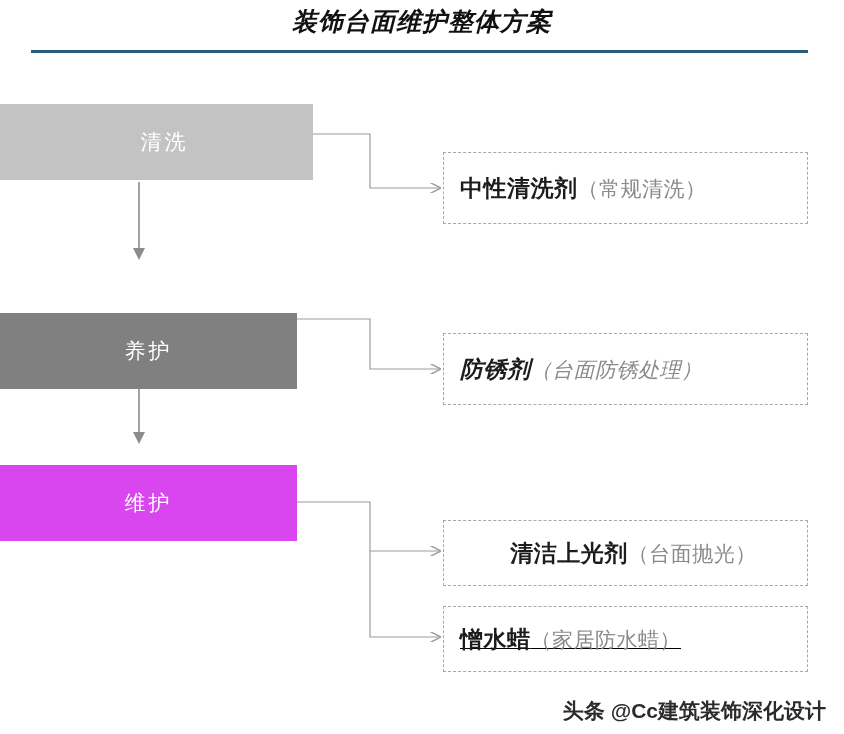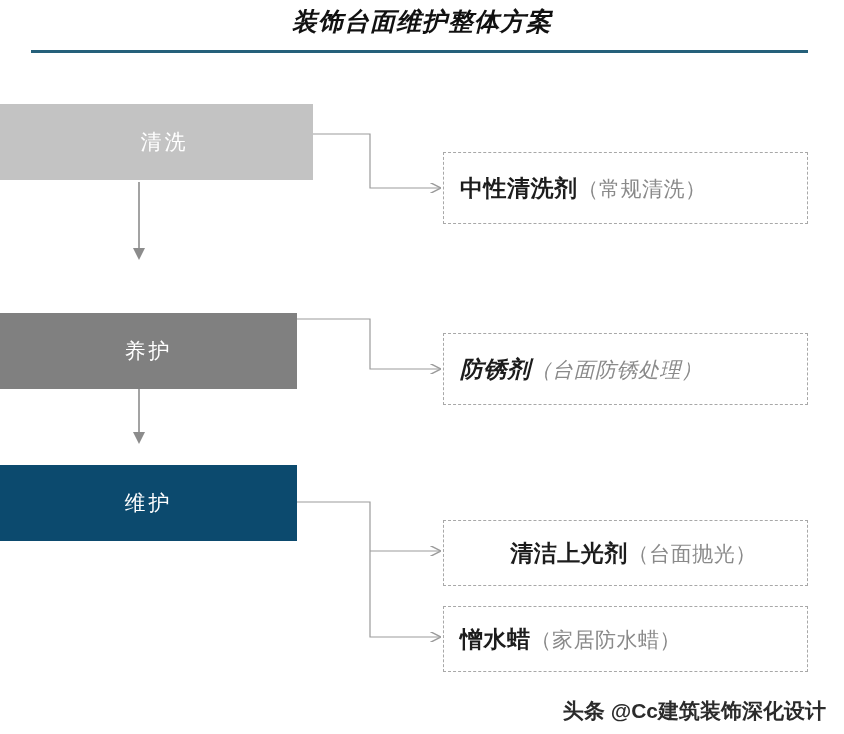--- a/index.html
+++ b/index.html
@@ -49,21 +49,21 @@
     display: flex;
     align-items: center;
     justify-content: center;
     color: #ffffff;
     font-size: 21px;
     letter-spacing: 3px;
     font-family: "Liberation Serif", "DejaVu Serif", serif;
   }
   #stage-box-0 { top: 104px;  background: #c3c3c3; padding-left: 16px; }
   #stage-box-1 { top: 281px; background: #808080; margin-top: 32px; }
-  #stage-box-2 { top: 465px; background: #0c4a6e; }
+  #stage-box-2 { top: 465px; background: #d946ef; }
 
   
   .v-arrow {
     position: absolute;
     left: 131px;
     width: 16px;
   }
   #v-arrow-0 { top: 182px; height: 80px; }
   #v-arrow-1 { top: 366px; height: 80px; }
 
@@ -84,21 +84,21 @@
     width: 365px;
     border: 1px dashed #a8a8a8;
     box-sizing: border-box;
     display: flex;
     align-items: center;
     background: #ffffff;
   }
   #detail-box-0 { top: 152px; height: 72px; text-align: center; }
   #detail-box-1 { top: 333px; height: 72px; font-style: italic; }
   #detail-box-2 { top: 520px; height: 66px; justify-content: center; }
-  #detail-box-3 { top: 606px; height: 66px; }
+  #detail-box-3 { top: 606px; height: 66px; text-decoration: underline; }
 
   .detail-inner {
     padding-left: 16px;
     white-space: nowrap;
   }
   .detail-main {
     font-size: 23px;
     font-weight: bold;
     color: #1c1c1c;
     letter-spacing: 0.5px;

